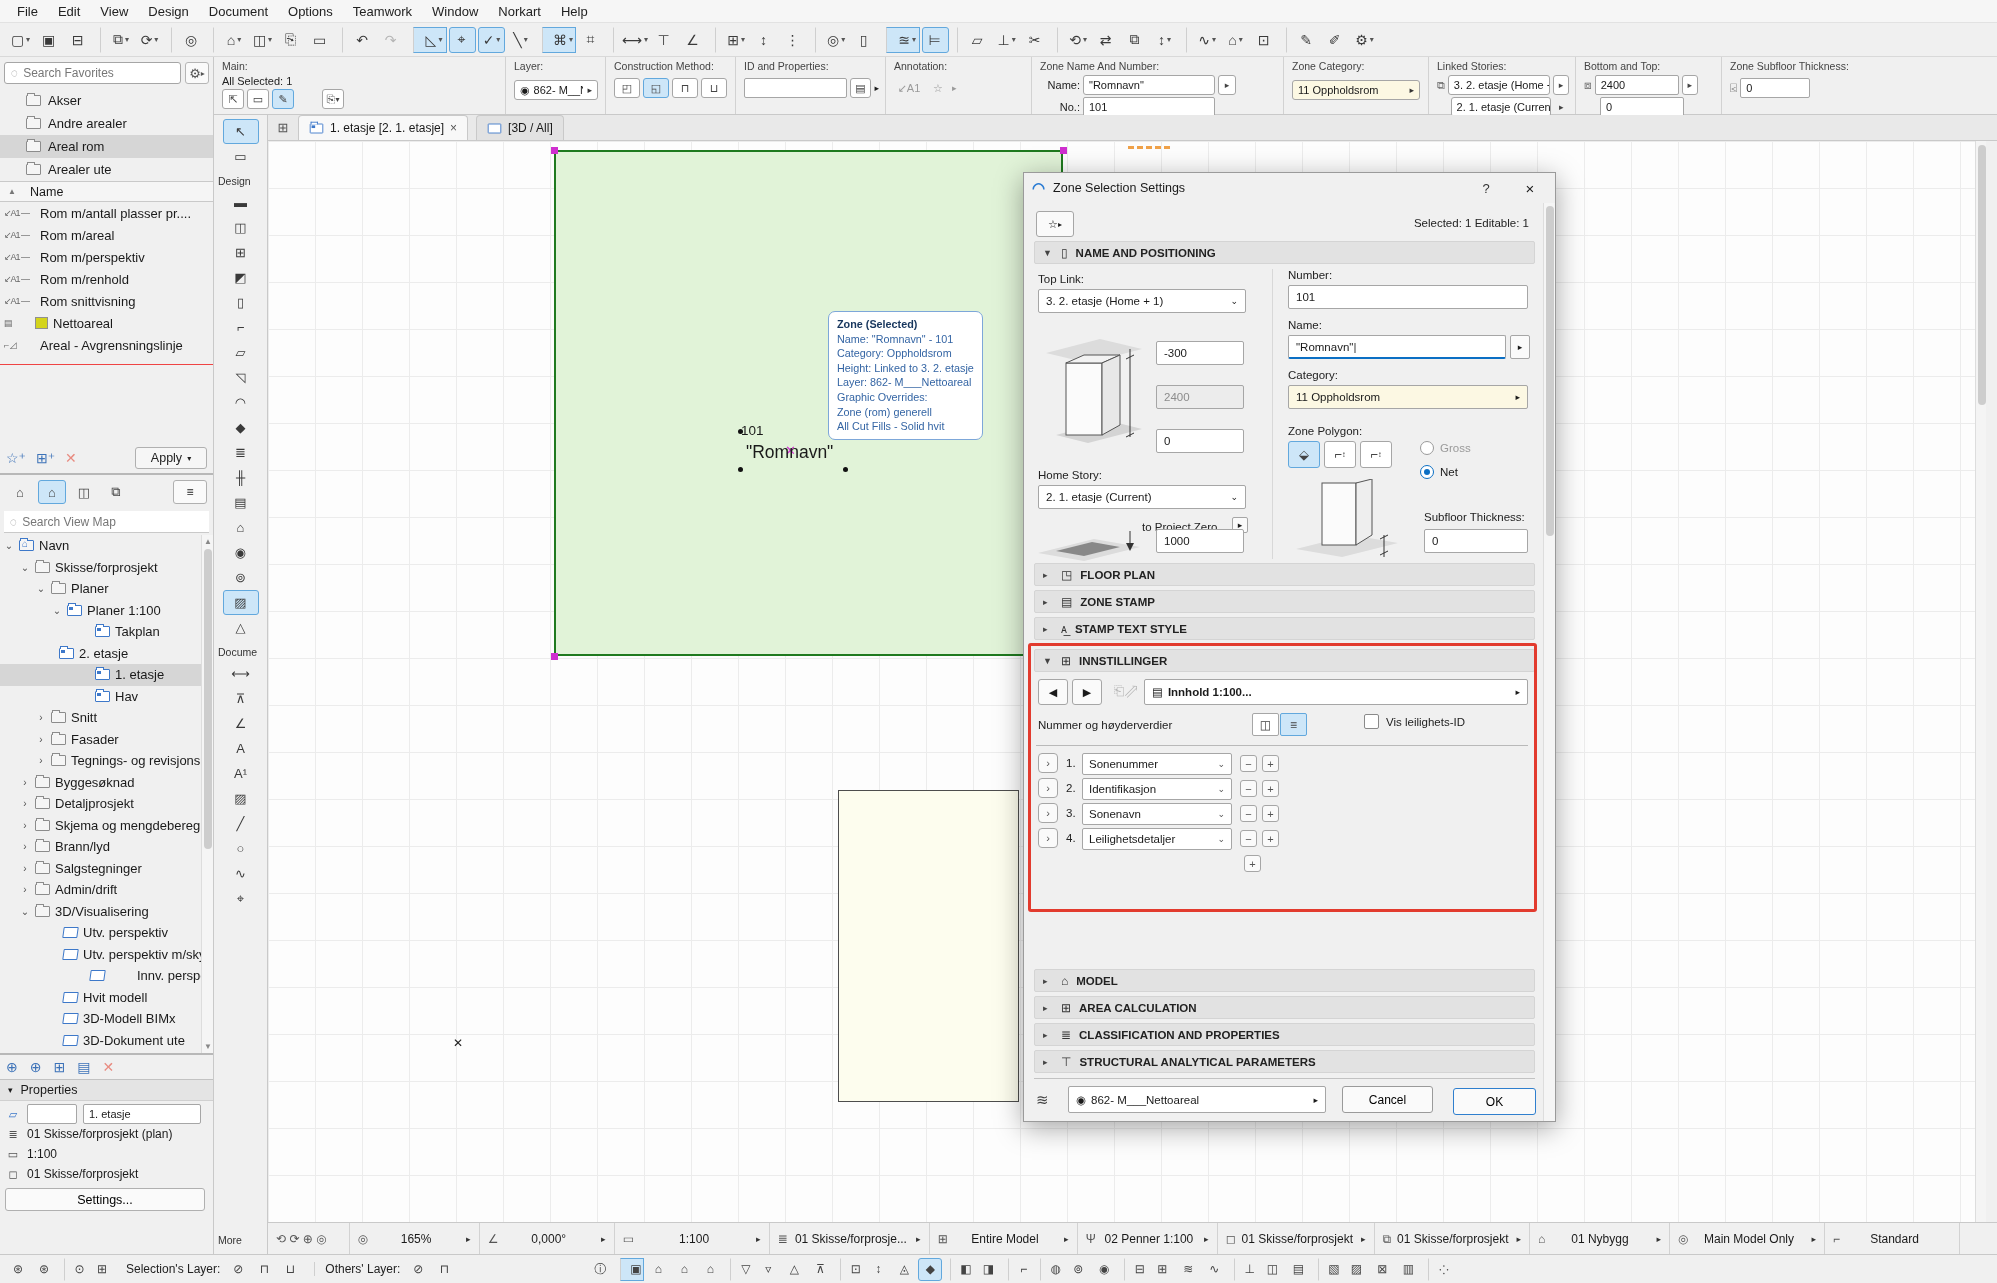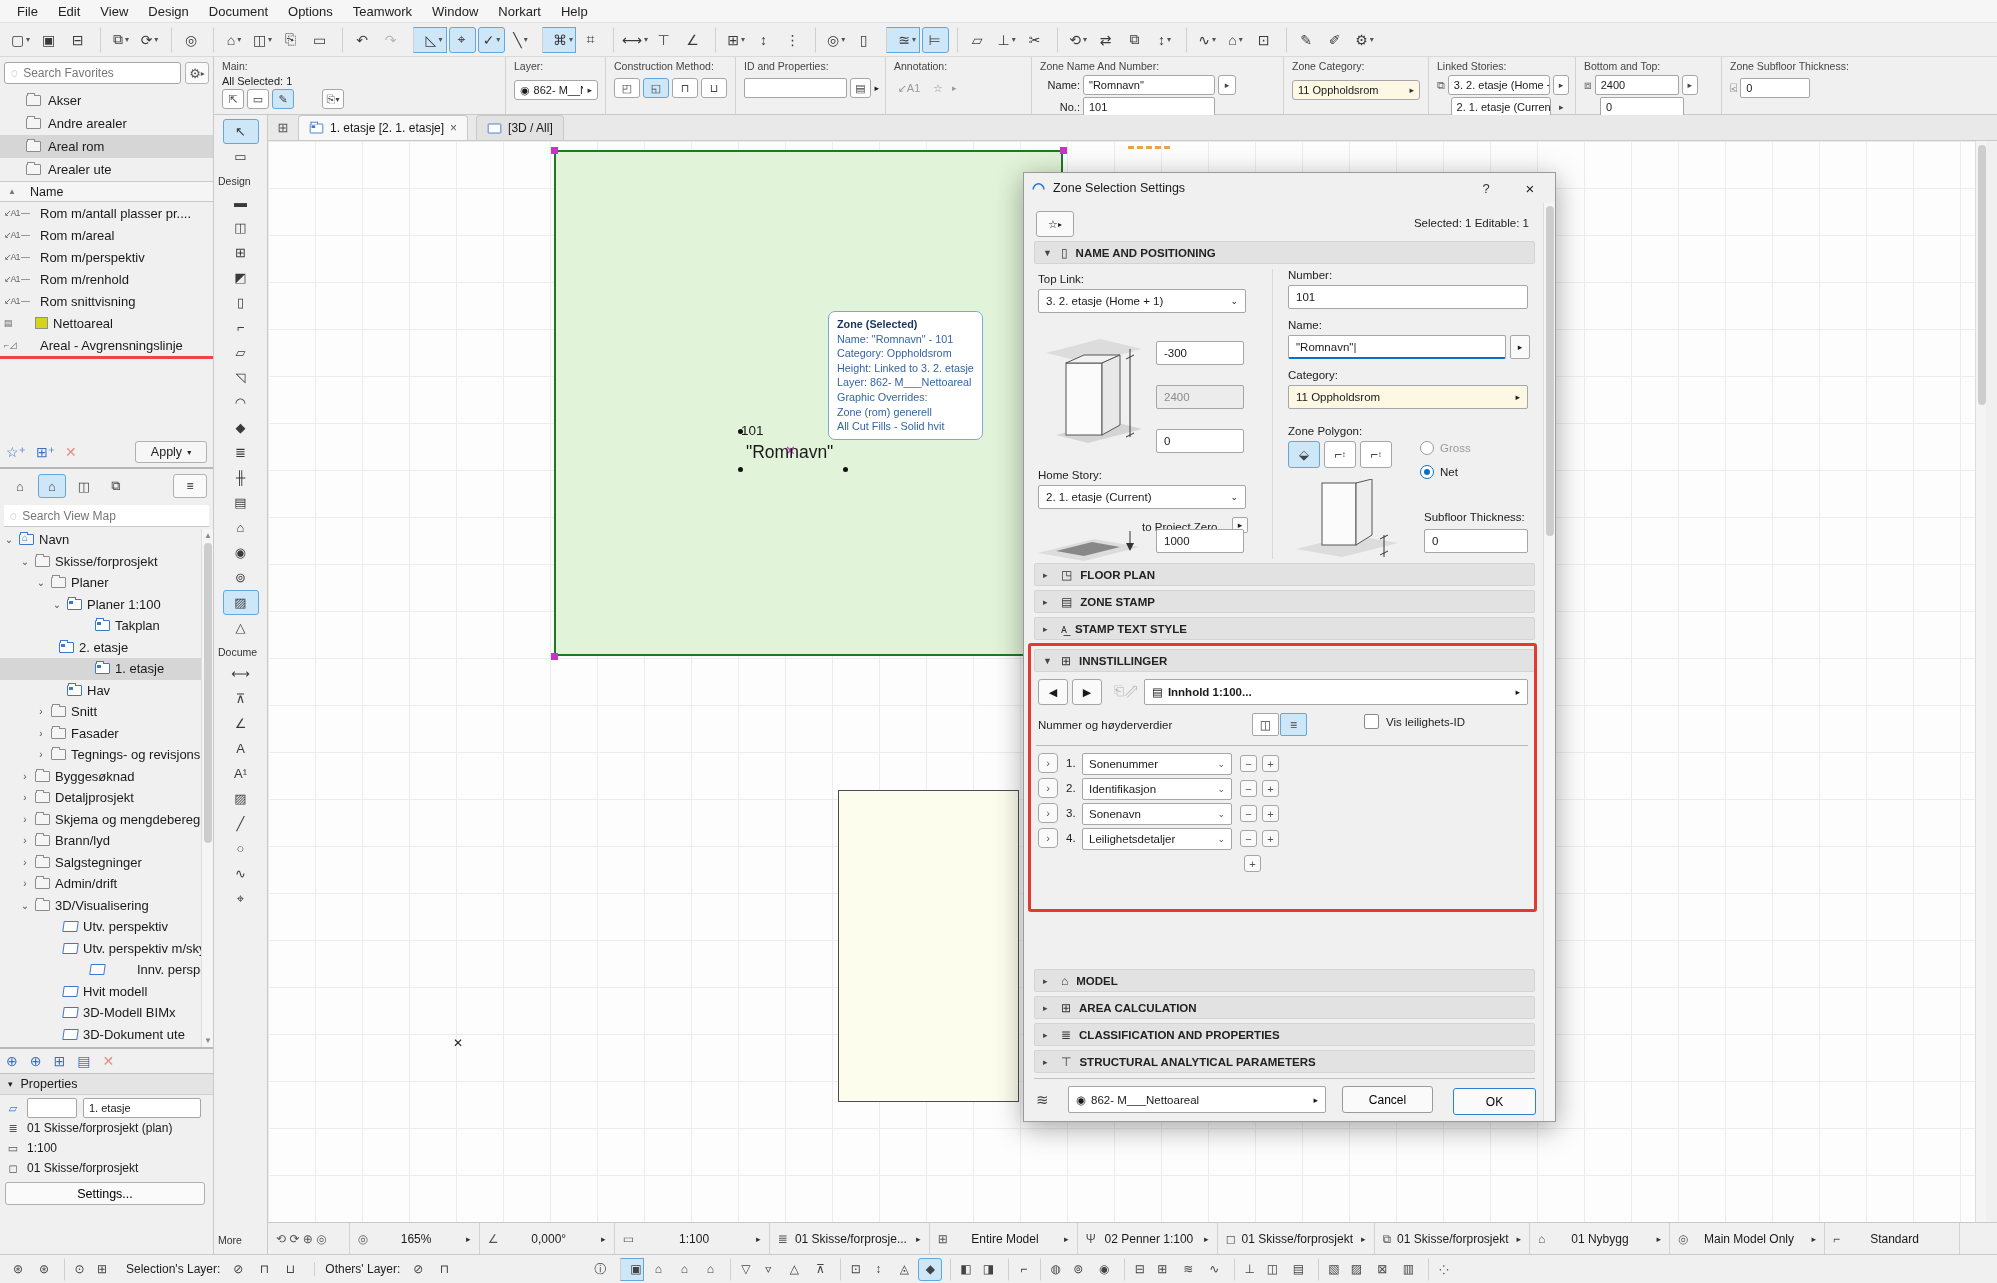--- a/index.html
+++ b/index.html
@@ -497,21 +497,21 @@
 
       <div class="frow">
         <span class="fold"></span>
         <span>Arealer ute</span>
       </div>
     </div>
   <div class="namehdr">
     <span class="sort">▲</span>
     <span>Name</span>
   </div>
-  <div style="border-bottom:3px solid #ef4444;padding-bottom:0">
+  <div style="border-bottom:1px solid #ef4444;padding-bottom:8px">
 
       <div class="favitem">
         <span class="fi-ic">↙A1 —</span>
         <span class=""></span>
         <span>Rom m/antall plasser pr....</span>
       </div>
 
       <div class="favitem">
         <span class="fi-ic">↙A1 —</span>
         <span class=""></span>
@@ -608,21 +608,21 @@
           <span class="ticon i-view"></span>
           <span>2. etasje</span>
         </div>
 
         <div class="trow selected" style="padding-left: 80px;">
           <span class="exp"></span>
           <span class="ticon i-view"></span>
           <span>1. etasje</span>
         </div>
 
-        <div class="trow" style="padding-left: 52px;">
+        <div class="trow" style="padding-left: 80px;">
           <span class="exp"></span>
           <span class="ticon i-view"></span>
           <span>Hav</span>
         </div>
 
         <div class="trow" style="padding-left: 36px;">
           <span class="exp">›</span>
           <span class="ticon i-folder"></span>
           <span>Snitt</span>
         </div>

